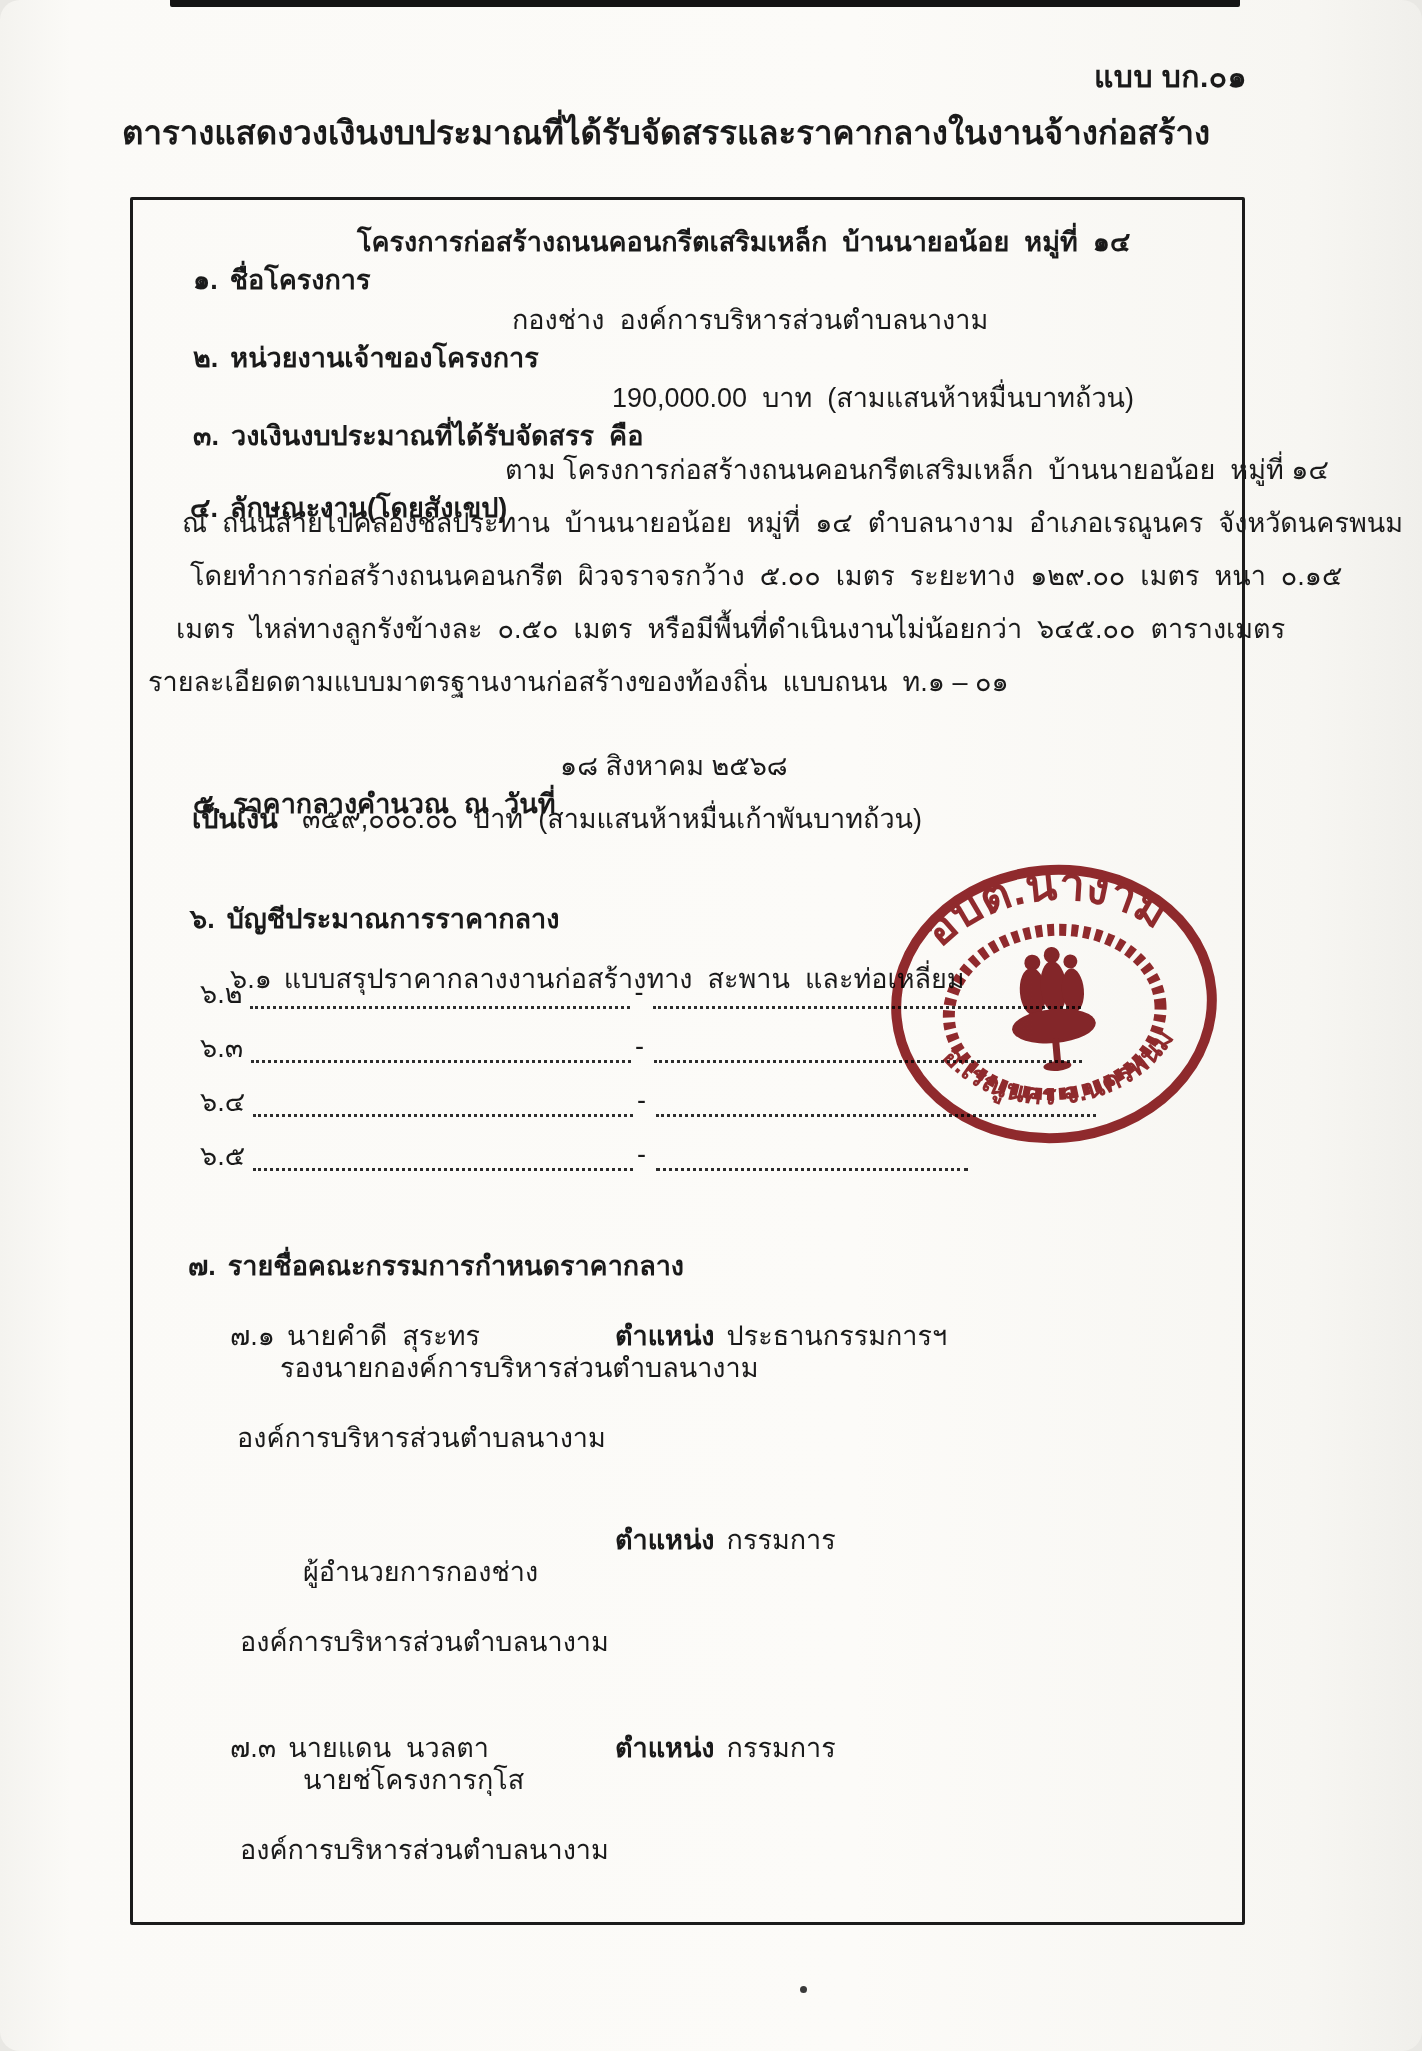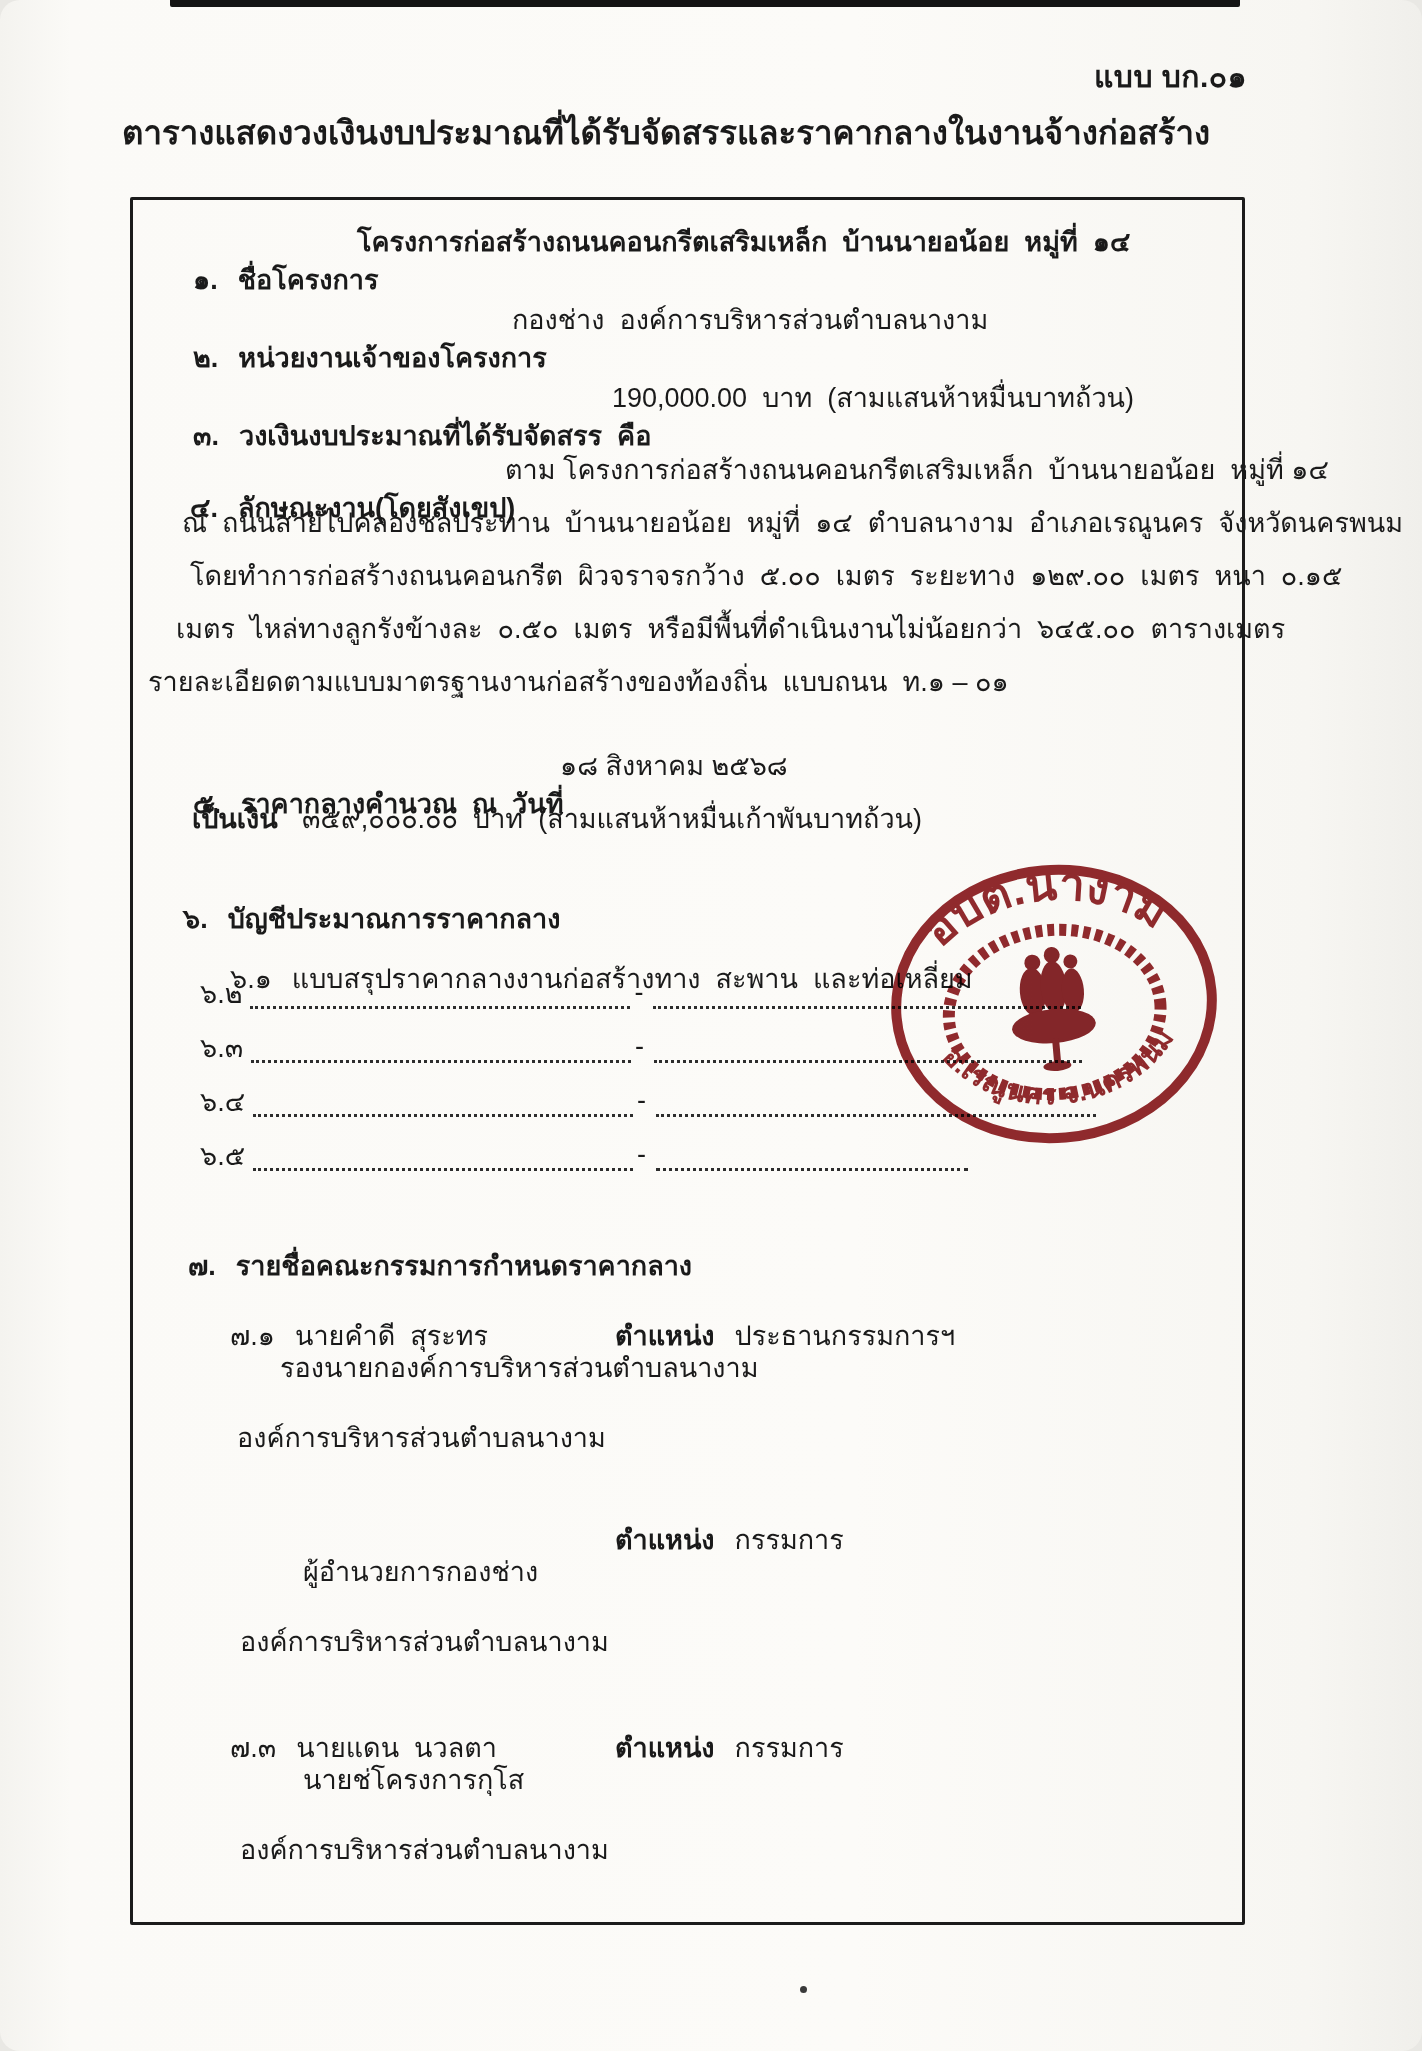--- a/index.html
+++ b/index.html
@@ -5,21 +5,21 @@
   html,body{margin:0;padding:0;}
   body{background:#e9e8e4;font-family:"Liberation Sans", sans-serif;}
   .page{
     position:relative;width:1422px;height:2051px;overflow:hidden;
     background:linear-gradient(90deg,#f4f3ef 0%,#fbfaf7 5%,#fcfbf8 60%,#f7f6f2 92%,#f0efeb 100%);
     color:#161616;
     border-radius:20px;
   }
   .line{position:absolute;font-size:27px;line-height:1.4;white-space:pre;color:#1a1a1a;}
   .b{font-weight:700;}
-  .lbl-gap{margin-left:20px;}
+  .lbl-gap{margin-left:12px;}
   .top-strip{position:absolute;left:170px;top:0;width:1070px;height:7px;background:#141414;border-radius:0 0 2px 2px;}
   .form-code{font-size:30px;letter-spacing:.5px;}
   .doc-title{font-size:33px;}
   .box{position:absolute;left:130px;top:197px;width:1109px;height:1722px;border:3px solid #1b1b1b;border-radius:2px;background:transparent;}
   .dotrow{display:flex;align-items:flex-end;}
   .dots{display:inline-block;height:24px;border-bottom:3px dotted #2d2d2d;margin:0 2px 5px 8px;}
   .dash{margin:0 2px;transform:translateY(-2px);}
   .stamp{position:absolute;left:884px;top:858px;width:340px;height:292px;transform:rotate(-5deg);opacity:.93;mix-blend-mode:multiply;}
   .speck{position:absolute;left:800px;top:1986px;width:7px;height:7px;border-radius:50%;background:#3a3a3a;}
 </style>
@@ -60,21 +60,21 @@
   <div class="line" style="left:176px;top:611px;">เมตร  ไหล่ทางลูกรังข้างละ  ๐.๕๐  เมตร  หรือมีพื้นที่ดำเนินงานไม่น้อยกว่า  ๖๔๕.๐๐  ตารางเมตร</div>
   <div class="line" style="left:148px;top:664px;">รายละเอียดตามแบบมาตรฐานงานก่อสร้างของท้องถิ่น  แบบถนน  ท.๑ – ๐๑</div>
 
   <div class="line" style="left:163px;top:748px;">
     <span class="b">๕.</span><span class="b lbl-gap">ราคากลางคำนวณ  ณ  วันที่</span>
   </div>
   <div class="line" style="left:560px;top:748px;">๑๘ สิงหาคม ๒๕๖๘</div>
   <div class="line b" style="left:192px;top:801px;">เป็นเงิน</div>
   <div class="line" style="left:302px;top:801px;">๓๕๙,๐๐๐.๐๐  บาท  (สามแสนห้าหมื่นเก้าพันบาทถ้วน)</div>
 
-  <div class="line" style="left:153px;top:863px;text-align:center;">
+  <div class="line" style="left:160px;top:863px;text-align:center;">
     <span class="b">๖.</span><span class="b lbl-gap">บัญชีประมาณการราคากลาง</span>
   </div>
   <div class="line" style="left:200px;top:923px;">
     <span>๖.๑</span><span class="lbl-gap">แบบสรุปราคากลางงานก่อสร้างทาง  สะพาน  และท่อเหลี่ยม</span>
   </div>
 
   <div class="line dotrow" style="left:200px;top:976px;">
     <span>๖.๒</span>
     <span class="dots" style="width:380px;"></span>
     <span class="dash">-</span>

